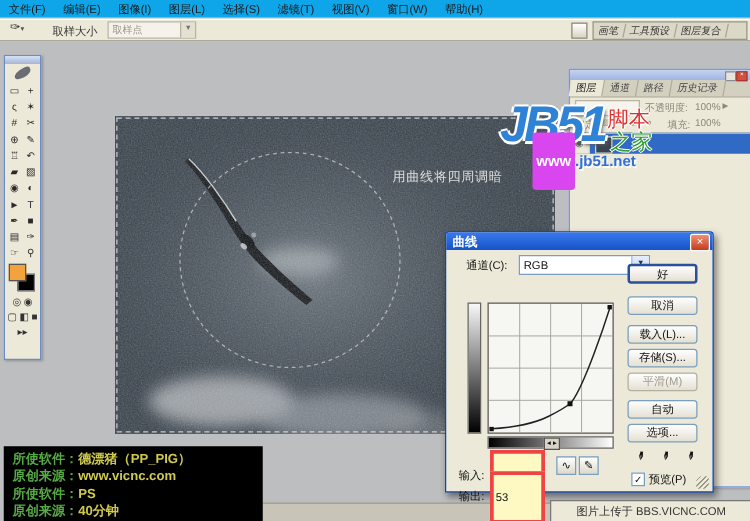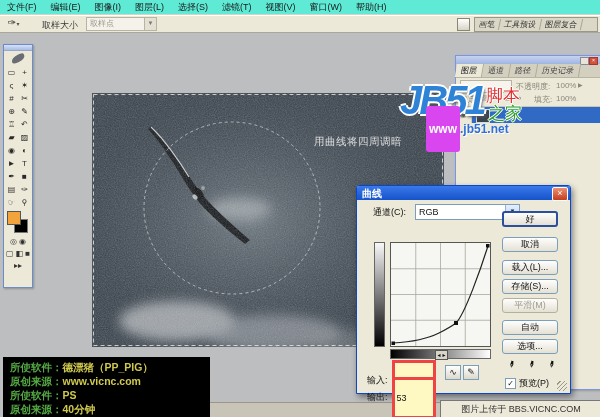--- a/index.html
+++ b/index.html
@@ -1,20 +1,20 @@
 <!DOCTYPE html>
 <html><head>
 <meta charset="utf-8">
 <style>
   html,body{margin:0;padding:0;background:#fff;}
   #app{position:relative;width:600px;height:417px;overflow:hidden;
        font-family:"Liberation Sans","DejaVu Sans",sans-serif;background:#bdbec0;
        -webkit-user-select:none;user-select:none;}
   
-  #menubar{position:absolute;left:0;top:0;width:600px;height:14px;background:#5eead4;
+  #menubar{position:absolute;left:0;top:0;width:600px;height:14px;background:#0ea5e9;
            border-bottom:1px solid #d8d4c4;display:flex;align-items:center;font-size:9px;color:#1a1a1a;}
   #menubar .mi{padding:0 7px;line-height:14px;cursor:default;}
   
   #optionsbar{position:absolute;left:0;top:15px;width:600px;height:16px;background:#ece9d8;
               border-top:1px solid #fff;border-bottom:1px solid #aca899;font-size:9px;color:#3a3a3a;}
   .tool-ico{position:absolute;left:8px;top:1px;width:22px;height:13px;font-size:10px;color:#222;}
   .tool-ico .dd{font-size:6px;color:#555;font-style:normal;}
   .opt-label{position:absolute;left:42px;top:3px;}
   .opt-select{position:absolute;left:86px;top:1px;width:66px;height:12px;background:#f4f2ea;
               border:1px solid #b8b4a4;color:#9a968a;font-size:8px;padding-left:3px;line-height:12px;}

